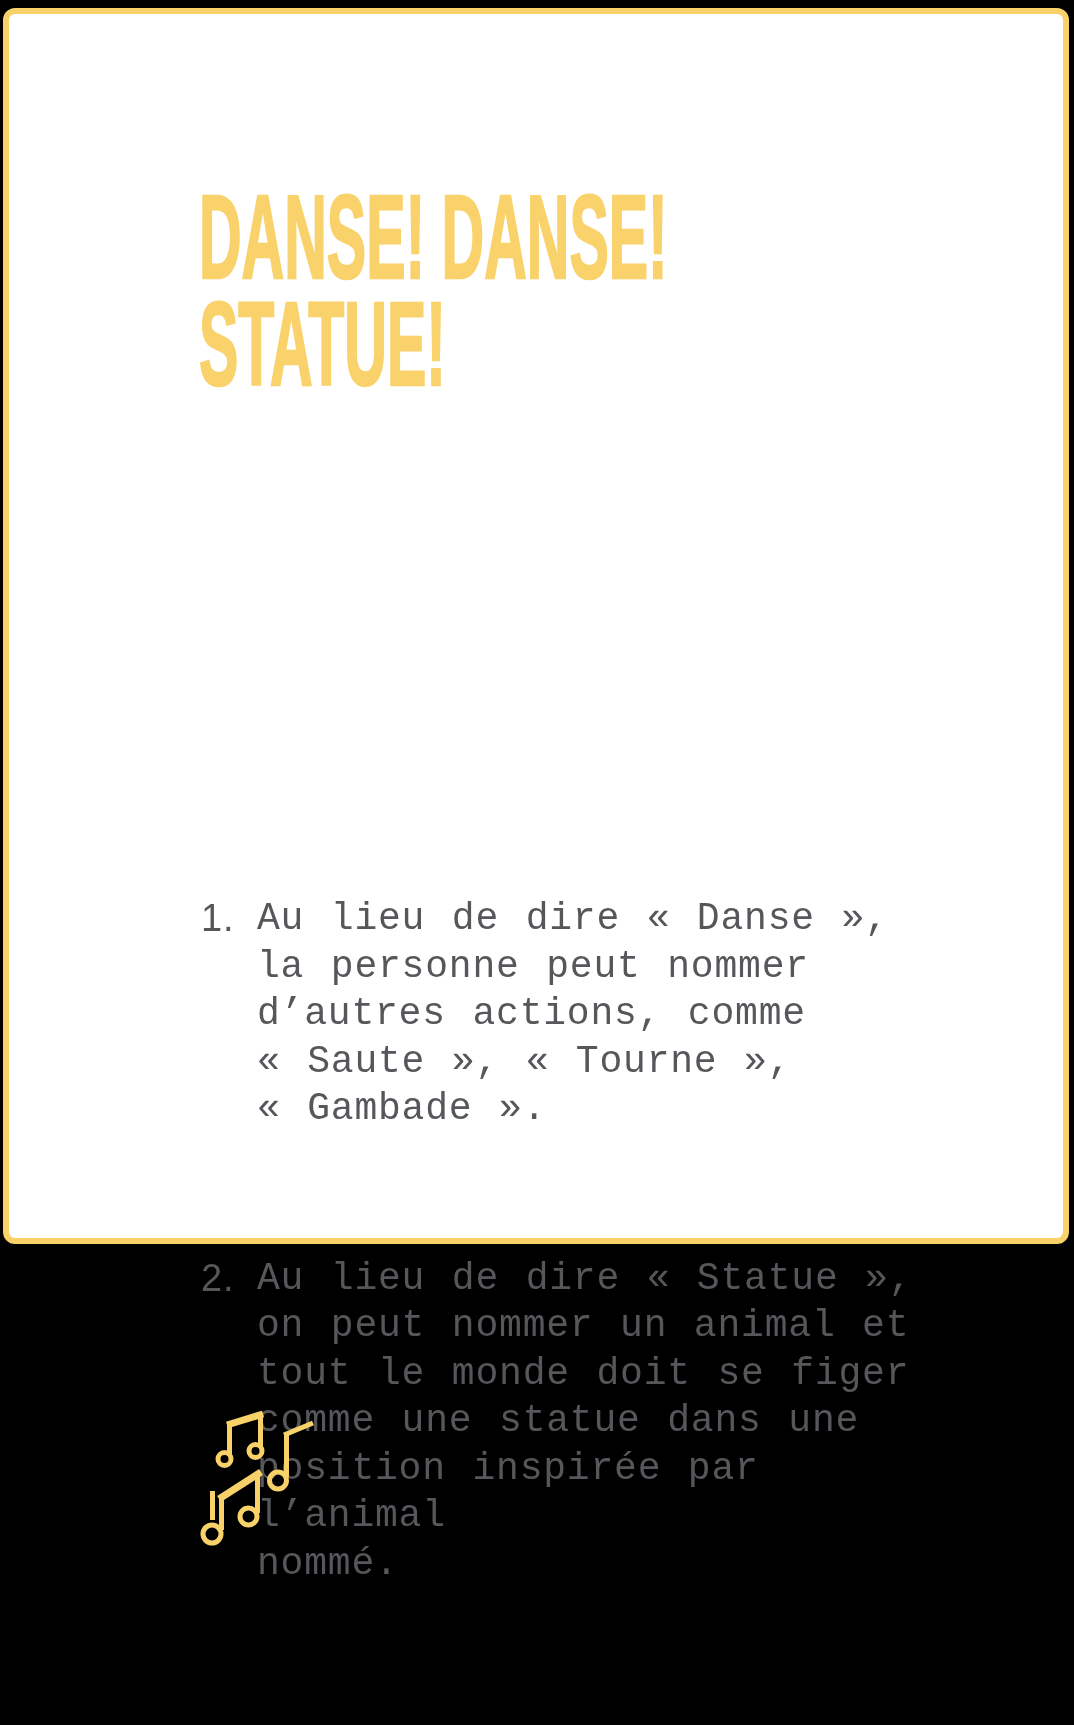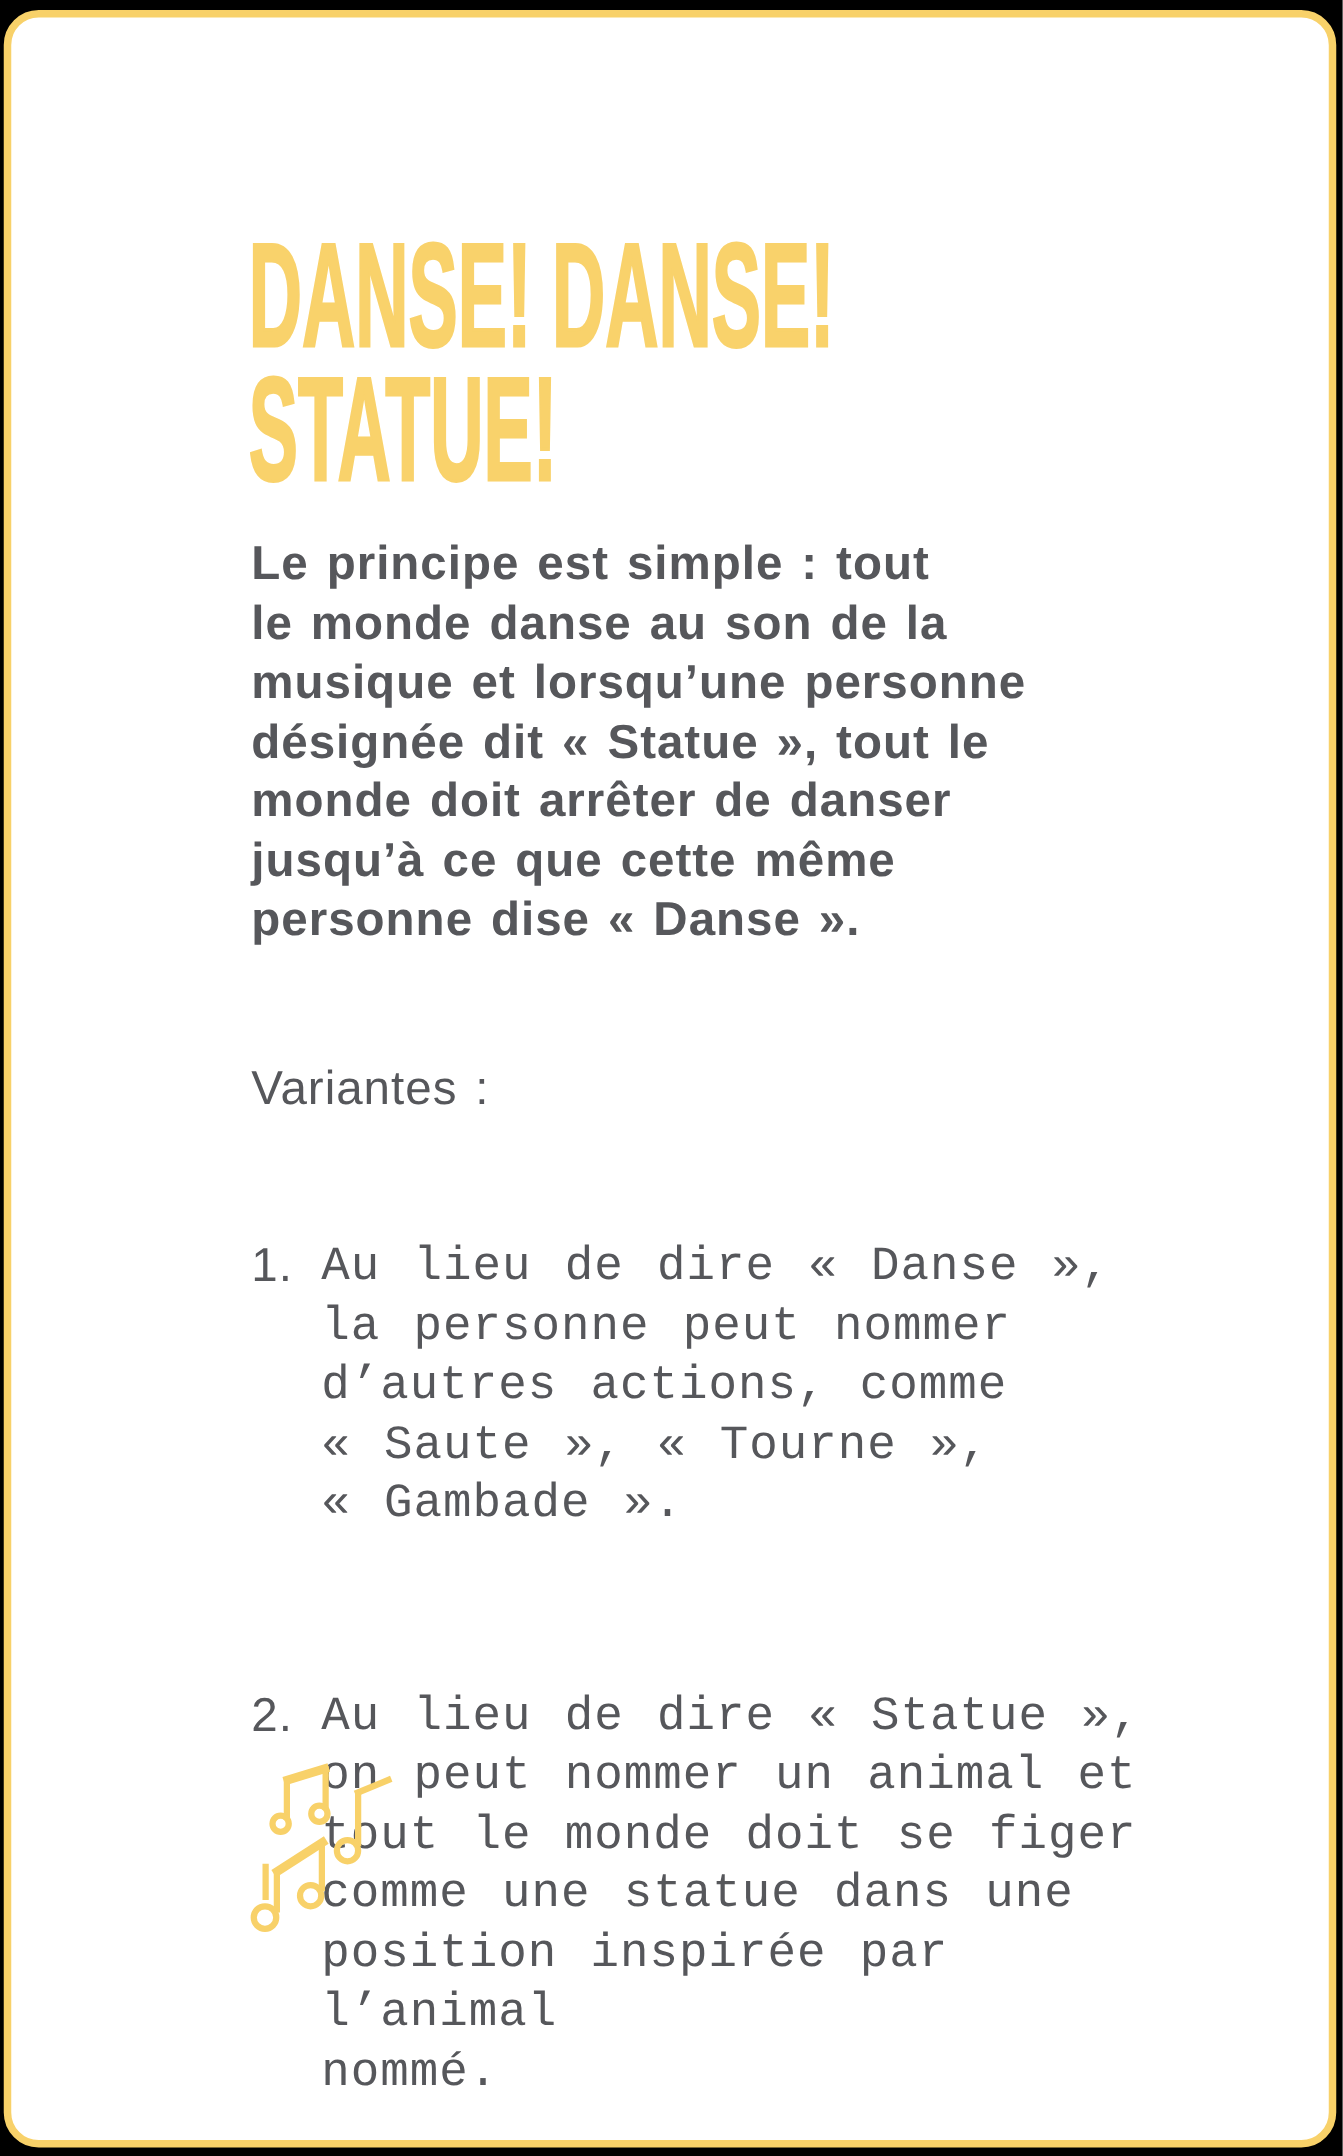--- a/index.html
+++ b/index.html
@@ -20,24 +20,24 @@
     position: relative;
     width: 1074px;
     height: 1725px;
     background: var(--background);
   }
   .card {
     position: absolute;
     left: 3px;
     top: 8px;
     width: 1066px;
-    height: 1710px;
+    height: 1236px;
     background: var(--card-background);
     border: 6px solid var(--accent-yellow);
-    border-radius: 28px;
+    border-radius: 12px;
   }
   .title {
     position: absolute;
     left: 190px;
     top: 170px;
     width: 960px;
     color: var(--title-yellow);
     font-size: 118px;
     line-height: 107px;
     font-weight: 700;
@@ -94,30 +94,22 @@
   }
 </style>
 </head>
 <body>
 
 <div class="stage">
   <div class="card">
 
     <h1 class="title"><span>DANSE! DANSE!</span><br><span>STATUE!</span></h1>
 
-    <p class="body-text intro">Le principe est simple : tout
-le monde danse au son de la
-musique et lorsqu’une personne
-désignée dit « Statue », tout le
-monde doit arrêter de danser
-jusqu’à ce que cette même
-personne dise « Danse ».</p>
 
     <div class="body-text variants">
-      <div>Variantes :</div>
 
       <div class="variant-item">
         <div class="variant-number">1.</div>
         <div class="variant-text">Au lieu de dire « Danse »,
 la personne peut nommer
 d’autres actions, comme
 « Saute », « Tourne »,
 « Gambade ».</div>
       </div>
 

